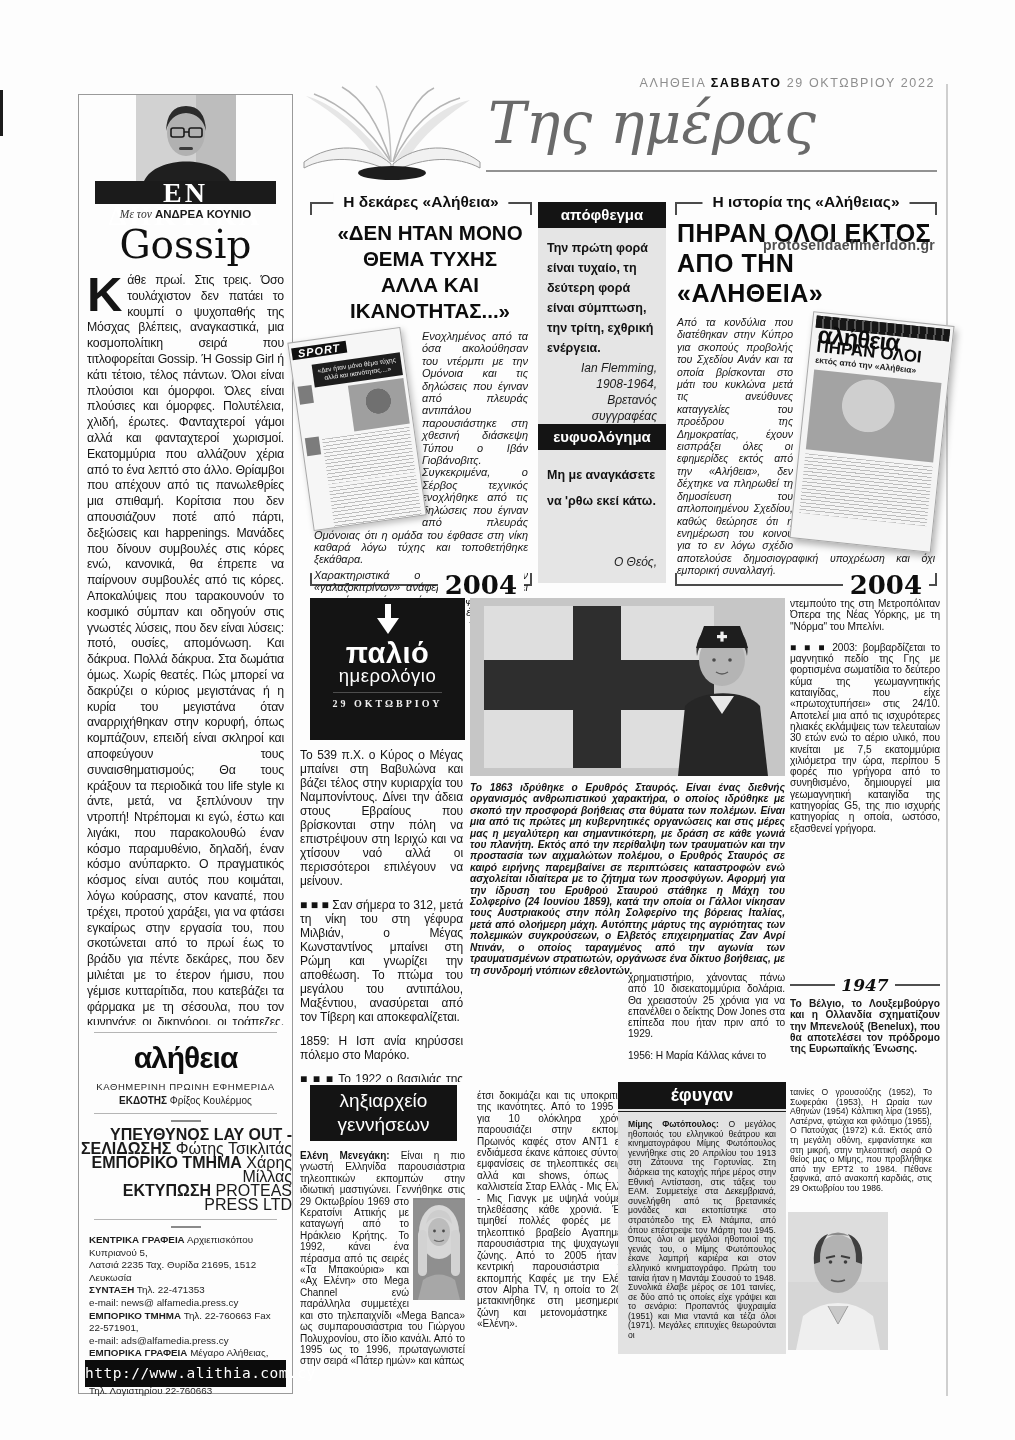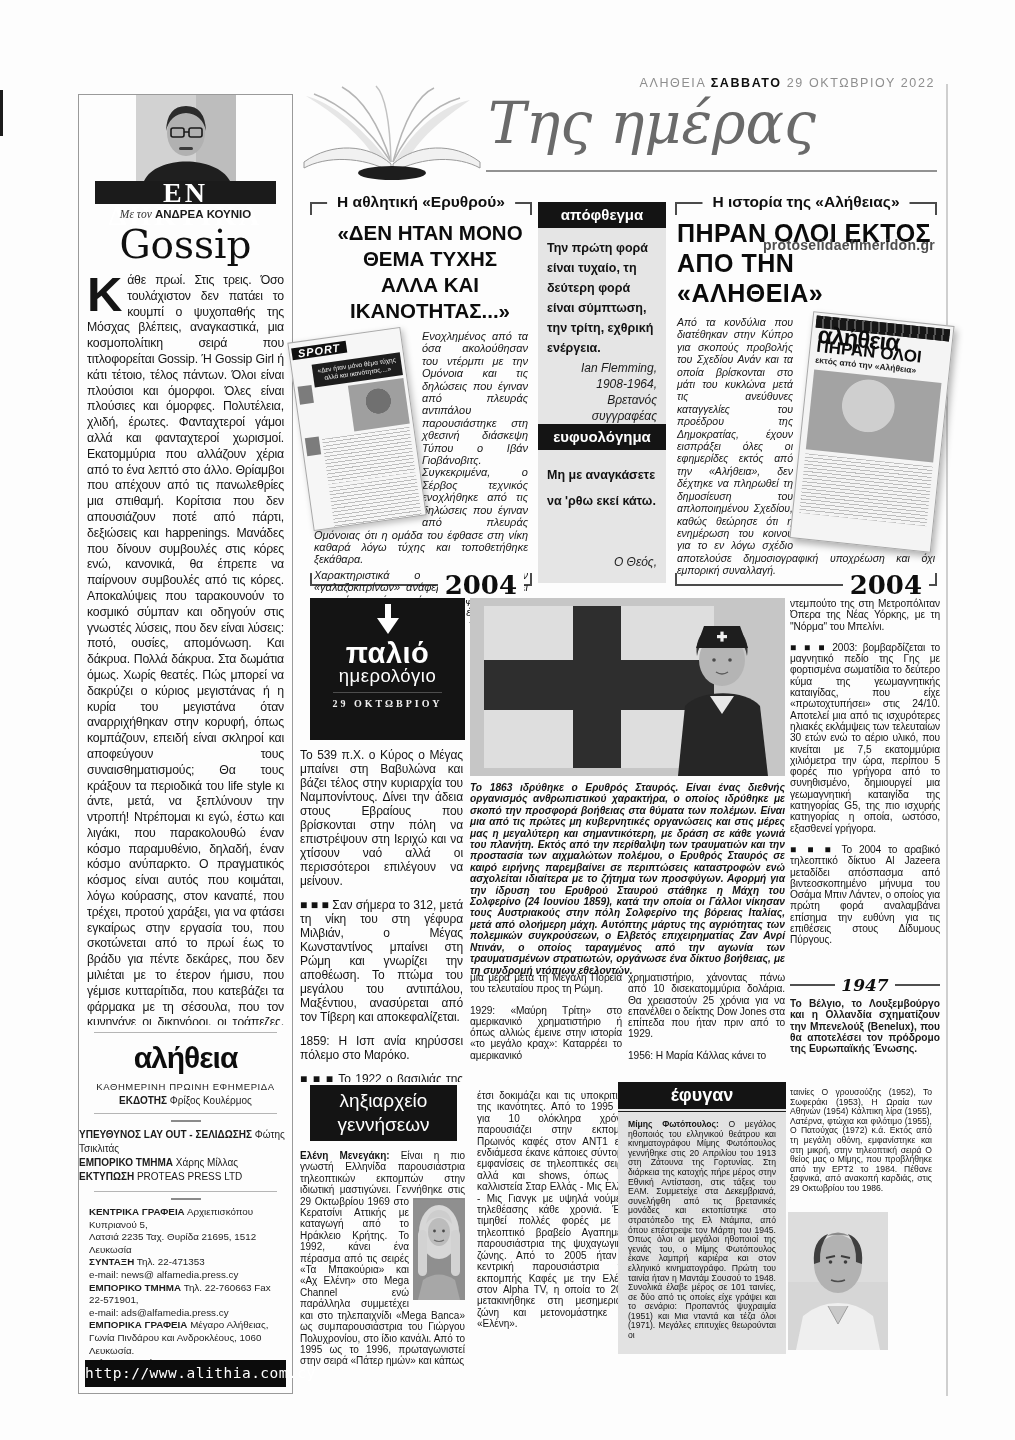--- a/index.html
+++ b/index.html
@@ -29,21 +29,21 @@
   .byline i{font-family:"Liberation Serif",serif;color:#333;}
   .gossip-title{text-align:center;font-family:"DejaVu Serif",serif;font-size:39px;margin-top:2px;color:#101010;}
   .gossip-body{margin:6px 8px 0 8px;height:752px;overflow:hidden;text-align:justify;
                font-size:12.3px;line-height:15.8px;letter-spacing:-0.2px;color:#151515;}
   .dropcap{float:left;font-size:49px;line-height:42px;font-weight:bold;padding-right:5px;}
   .long-rule{margin:7px auto 0 auto;width:86%;height:1px;background:#b5b5b5;}
   .short-dash{margin:6px auto;width:30px;height:2px;background:#8a8a8a;}
   .logo{text-align:center;font-weight:bold;font-size:30px;letter-spacing:-1px;color:#0d0d0d;margin-top:8px;}
   .tagline{text-align:center;font-size:9.5px;letter-spacing:0.6px;margin-top:6px;color:#222;}
   .pub-line{text-align:center;font-size:10px;margin-top:3px;}
-  .staff-line{text-align:left;font-size:10px;line-height:14px;}
+  .staff-line{text-align:right;font-size:16px;line-height:14px;}
   .contact{margin:4px 10px 0 10px;font-size:9.8px;line-height:12.6px;color:#1d1d1d;}
   .urlband{position:absolute;left:6px;right:6px;bottom:6px;height:27px;background:#0c0c0c;color:#fff;
            font-family:"DejaVu Sans Mono",monospace;font-size:14.5px;line-height:27px;text-align:center;letter-spacing:0.5px;}
 
   
   .frame{position:absolute;border-top:2px solid #4b4b4b;border-bottom:2px solid #4b4b4b;}
   .stub{position:absolute;width:2px;height:12px;background:#4b4b4b;}
   .stub.tl{left:0;top:-1px}.stub.tr{right:0;top:-1px}.stub.bl{left:0;bottom:-1px}.stub.br{right:0;bottom:-1px}
   .kicker{position:absolute;top:-11px;left:50%;transform:translateX(-50%);background:#fdfdfd;
           padding:0 10px;font-weight:bold;font-size:15.5px;white-space:nowrap;color:#0f0f0f;}
@@ -216,21 +216,21 @@
       <div><b></b> <span>Τηλ. Λογιστηρίου 22-760663</span></div>
     </div>
     <div class="urlband">http://www.alithia.com.cy</div>
   </div>
 
   <div class="frame sports-frame">
     <span class="stub tl"></span>
     <span class="stub tr"></span>
     <span class="stub bl"></span>
     <span class="stub br"></span>
-    <div class="kicker">Η αθλητική «Ερυθρού»</div>
+    <div class="kicker">Η δεκάρες «Αλήθεια»</div>
     <div class="sports-headline">«ΔΕΝ ΗΤΑΝ ΜΟΝΟ ΘΕΜΑ ΤΥΧΗΣ ΑΛΛΑ ΚΑΙ ΙΚΑΝΟΤΗΤΑΣ...»</div>
     <div class="sports-body">
       <span class="clipwrap-s">
         <span class="clip-sport-label">SPORT</span>
         <span class="clip-head" style="display:block">«Δεν ήταν μόνο θέμα τύχης αλλά και ικανότητας....»</span>
         <span class="clip-thumb" style="top:44px"></span>
         <span class="clip-thumb" style="top:96px"></span>
         <span class="clip-photo"></span>
         <span class="clip-lines" style="display:block;margin-left:20px"></span>
         <span class="clip-lines b" style="display:block;margin-left:20px"></span>
@@ -305,32 +305,27 @@
       <rect x="247" y="37" width="10" height="3.2" fill="#efefef"></rect>
       <rect x="250.4" y="33.6" width="3.2" height="10" fill="#efefef"></rect>
       <polygon points="240,98 252,116 264,98" fill="#e8e8e8"></polygon>
       <circle cx="244" cy="62" r="1.8" fill="#4a4a4a"></circle>
       <circle cx="260" cy="62" r="1.8" fill="#4a4a4a"></circle>
       <path d="M246,74 Q252,78 258,74" stroke="#5a5a5a" stroke-width="1.4" fill="none"></path>
     </svg>
   </div>
   <div class="caption">Το 1863 ιδρύθηκε ο Ερυθρός Σταυρός. Είναι ένας διεθνής οργανισμός ανθρωπιστικού χαρακτήρα, ο οποίος ιδρύθηκε με σκοπό την προσφορά βοήθειας στα θύματα των πολέμων. Είναι μια από τις πρώτες μη κυβερνητικές οργανώσεις και στις μέρες μας η μεγαλύτερη και σημαντικότερη, με δράση σε κάθε γωνιά του πλανήτη. Εκτός από την περίθαλψη των τραυματιών και την προστασία των αιχμαλώτων πολέμου, ο Ερυθρός Σταυρός σε καιρό ειρήνης παρεμβαίνει σε περιπτώσεις καταστροφών ενώ ασχολείται ιδιαίτερα με το ζήτημα των προσφύγων. Αφορμή για την ίδρυση του Ερυθρού Σταυρού στάθηκε η Μάχη του Σολφερίνο (24 Ιουνίου 1859), κατά την οποία οι Γάλλοι νίκησαν τους Αυστριακούς στην πόλη Σολφερίνο της βόρειας Ιταλίας, μετά από ολοήμερη μάχη. Αυτόπτης μάρτυς της αγριότητας των πολεμικών συγκρούσεων, ο Ελβετός επιχειρηματίας Ζαν Ανρί Ντινάν, ο οποίος ταραγμένος από την αγωνία των τραυματισμένων στρατιωτών, οργάνωσε ένα δίκτυο βοήθειας, με τη συνδρομή ντόπιων εθελοντών.</div>
 
-  <div class="newscol smallcol cal-col2">
-    <p>μια μέρα μετά τη Μεγάλη Πορεία του τελευταίου προς τη Ρώμη.</p>
-    <p>1929: «Μαύρη Τρίτη» στο αμερικανικό χρηματιστήριο ή όπως αλλιώς έμεινε στην ιστορία «το μεγάλο κραχ»: Καταρρέει το αμερικανικό</p>
-  </div>
   <div class="newscol smallcol cal-col3">
     <p>χρηματιστήριο, χάνοντας πάνω από 10 δισεκατομμύρια δολάρια. Θα χρειαστούν 25 χρόνια για να επανέλθει ο δείκτης Dow Jones στα επίπεδα που ήταν πριν από το 1929.</p>
     <p>1956: Η Μαρία Κάλλας κάνει το</p>
   </div>
   <div class="newscol smallcol cal-col4">
     <p>ντεμπούτο της στη Μετροπόλιταν Όπερα της Νέας Υόρκης, με τη "Νόρμα" του Μπελίνι.</p>
     <p>■ ■ ■ 2003: βομβαρδίζεται το μαγνητικό πεδίο της Γης με φορτισμένα σωματίδια το δεύτερο κύμα της γεωμαγνητικής καταιγίδας, που είχε «πρωτοχτυπήσει» στις 24/10. Αποτελεί μια από τις ισχυρότερες ηλιακές εκλάμψεις των τελευταίων 30 ετών ενώ το αέριο υλικό, που κινείται με 7,5 εκατομμύρια χιλιόμετρα την ώρα, περίπου 5 φορές πιο γρήγορα από το συνηθισμένο, δημιουργεί μια γεωμαγνητική καταιγίδα της κατηγορίας G5, της πιο ισχυρής κατηγορίας η οποία, ωστόσο, εξασθενεί γρήγορα.</p>
-    <p>■ ■ ■ Το 2004 το αραβικό τηλεοπτικό δίκτυο Al Jazeera μεταδίδει απόσπασμα από βιντεοσκοπημένο μήνυμα του Οσάμα Μπιν Λάντεν, ο οποίος για πρώτη φορά αναλαμβάνει επίσημα την ευθύνη για τις επιθέσεις στους Δίδυμους Πύργους.</p>
   </div>
 
   <div class="y1947">
     <span class="hline"></span>
     <span class="yr">1947</span>
     <span class="hline"></span>
   </div>
   <div class="y1947-text">Το Βέλγιο, το Λουξεμβούργο και η Ολλανδία σχηματίζουν την Μπενελούξ (Benelux), που θα αποτελέσει τον πρόδρομο της Ευρωπαϊκής Ένωσης.</div>
 
   <div class="births-box">

